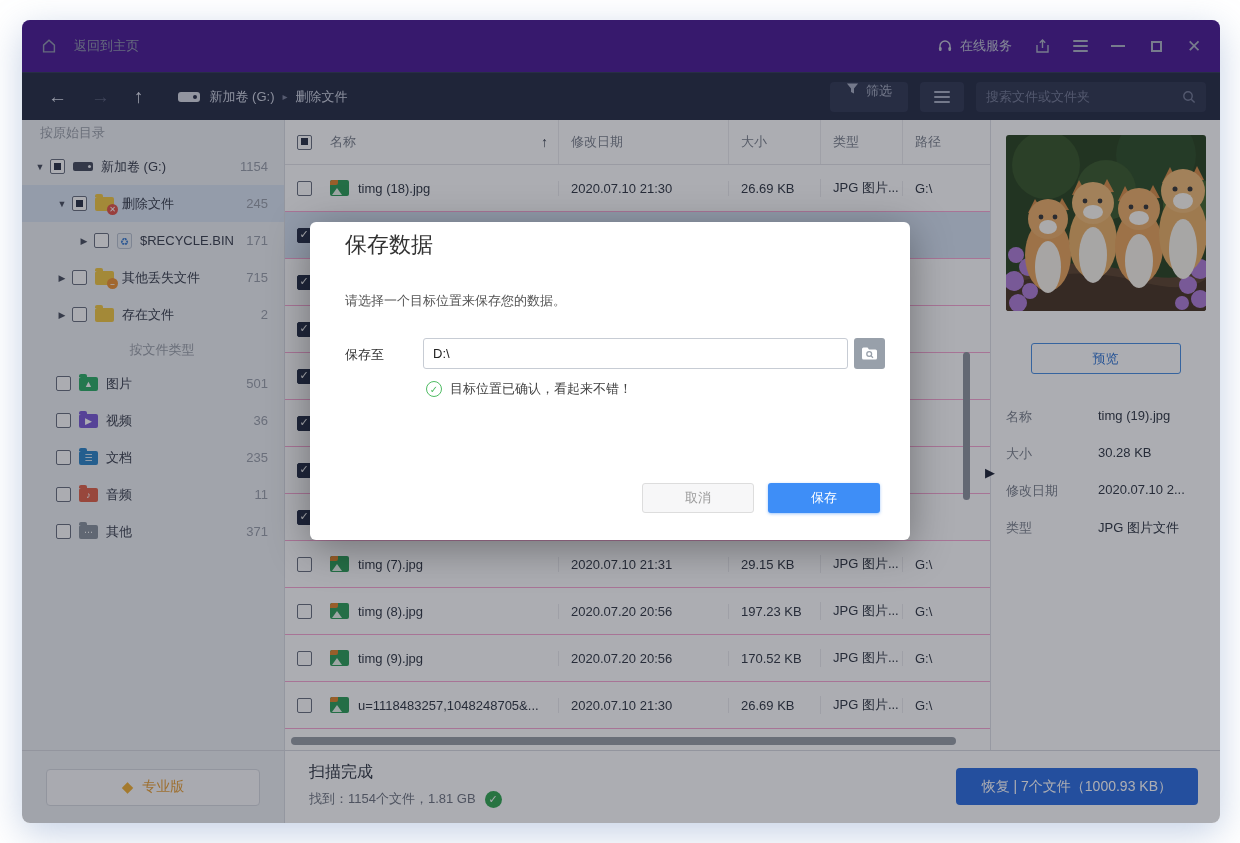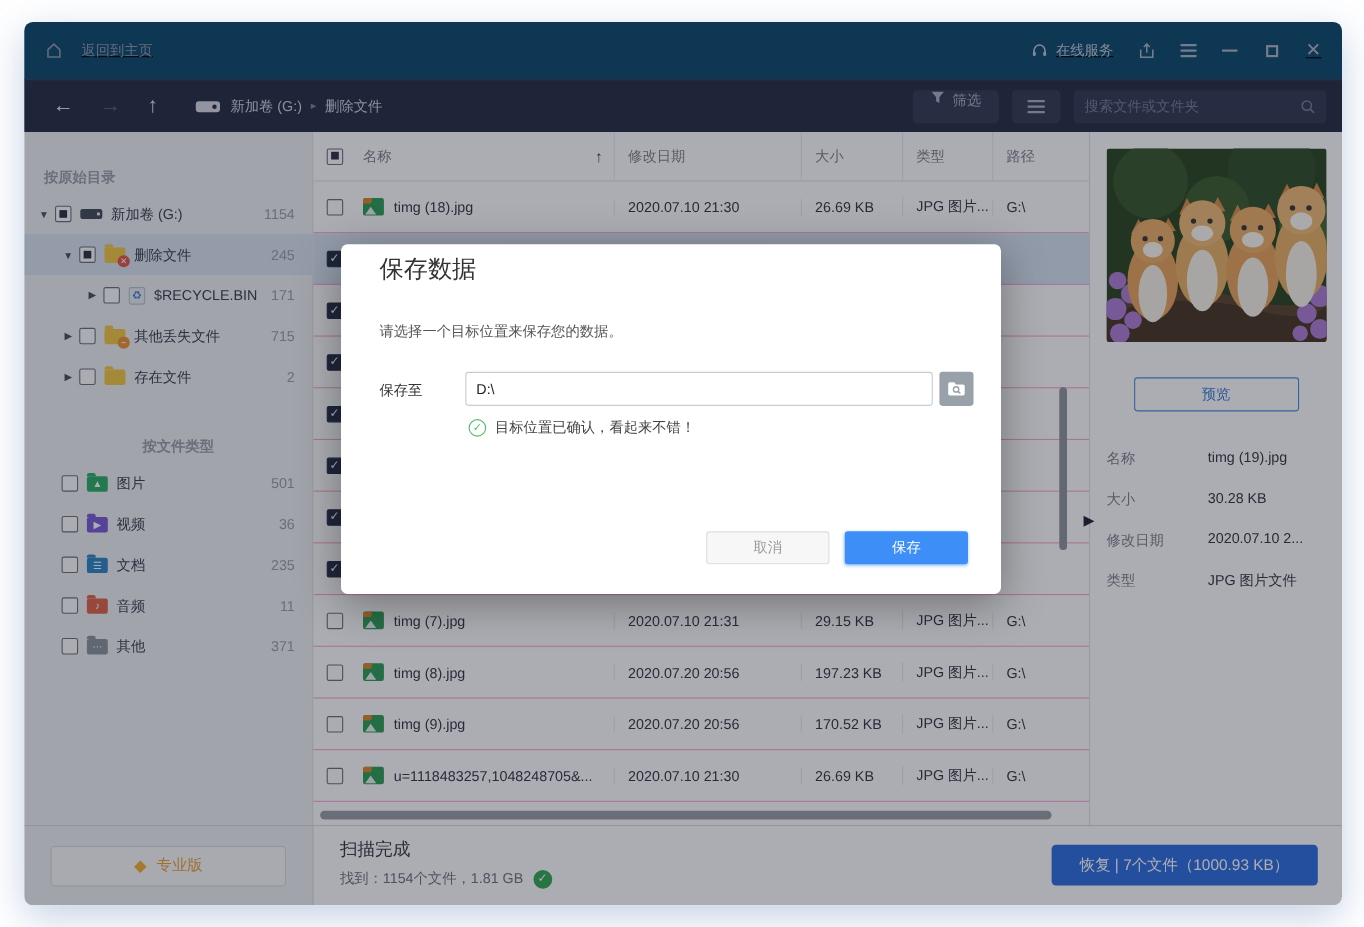--- a/index.html
+++ b/index.html
@@ -1,20 +1,20 @@
 <!DOCTYPE html>
 <html><head>
 <meta charset="utf-8">
 <style>
   * { margin:0; padding:0; box-sizing:border-box; }
   html,body { width:1240px; height:843px; background:#fff; font-family:"Liberation Sans","DejaVu Sans",sans-serif; overflow:hidden; }
   #window { position:absolute; left:22px; top:20px; width:1198px; height:803px; border-radius:8px; overflow:hidden; box-shadow:0 10px 36px rgba(110,140,190,.4); background:#fff; }
 
   
-  .titlebar { position:absolute; left:0; top:0; right:0; height:52px; background:#0c4a6e; display:flex; align-items:center; padding:0 18px;text-decoration:underline; }
+  .titlebar { position:absolute; left:0; top:0; right:0; height:52px; background:#4c1d95; display:flex; align-items:center; padding:0 18px; }
   .home-ic { width:18px; height:18px; margin-right:16px; }
   .tb-label { color:#9299af; font-size:13px; }
   .tb-right { margin-left:auto; display:flex; align-items:center; gap:22px; color:#c3c8d6; }
   .svc { display:flex; align-items:center; gap:7px; font-size:13px; color:#c3c8d6; }
   .winbtn { width:16px; height:16px; display:flex; align-items:center; justify-content:center; color:#aeb4c6; font-size:14px; }
   .bars span { display:block; width:15px; height:2px; background:#aeb4c6; margin:3px 0; border-radius:1px; }
   .maxbox { width:11px; height:11px; border:2px solid #aeb4c6; }
   .minline { width:14px; height:2px; background:#aeb4c6; }
 
   
@@ -27,21 +27,21 @@
   .crumb-sep { color:#7b819a; font-size:10px; margin:0 8px; }
   .filter-btn { margin-left:auto; display:flex; align-items:flex-start; gap:7px; background:#333b55; border-radius:4px; height:30px; padding:0 16px; color:#aab0c4; font-size:13px; }
   .menu-btn { background:#333b55; border-radius:4px; height:30px; width:44px; display:flex; flex-direction:column; align-items:center; justify-content:center; gap:3px; margin:0 12px; }
   .menu-btn i { display:block; width:16px; height:2px; background:#aab0c4; border-radius:1px; }
   .searchbox { width:230px; height:30px; background:#323952; border-radius:4px; display:flex; align-items:center; padding:0 10px; }
   .searchbox input { flex:1; background:transparent; border:0; outline:0; color:#cfd4e2; font-size:13px; font-family:inherit; }
   .searchbox input::placeholder { color:#767d97; }
 
   
   .sidebar { position:absolute; left:0; top:100px; width:263px; bottom:73px; background:#eff1f4; border-right:1px solid #dadde3; overflow:hidden; }
-  .side-head { color:#9aa0a9; font-size:13px; padding:32px 0 6px 18px;font-weight:bold; }
+  .side-head { color:#9aa0a9; font-size:13px; padding:4px 0 6px 18px; }
   .tree-item { height:37px; display:flex; align-items:center; font-size:13px; color:#3c4250; position:relative; }
   .tree-item.selected { background:#dbe5f3; }
   .tw { width:16px; text-align:center; font-size:9px; color:#4a5160; flex:none; }
   .cb { flex:none; width:15px; height:15px; border:1.5px solid #6a7180; border-radius:2px; background:#fdfdfd; position:relative; margin:0 8px 0 2px; }
   .cb.partial::after { content:""; position:absolute; left:2.5px; top:2.5px; width:7px; height:7px; background:#2c3347; }
   .cb.checked { background:#273149; border-color:#273149; }
   .cb.checked::after { content:"✓"; position:absolute; left:1.5px; top:-1px; color:#fff; font-size:11px; font-weight:bold; }
   .count { margin-left:auto; margin-right:16px; color:#9aa0ab; font-size:13px; }
   .fold { flex:none; width:19px; height:14px; border-radius:2px; position:relative; margin-right:8px; }
   .fold::before { content:""; position:absolute; left:0; top:-3px; width:8px; height:3px; border-radius:2px 2px 0 0; background:inherit; }

